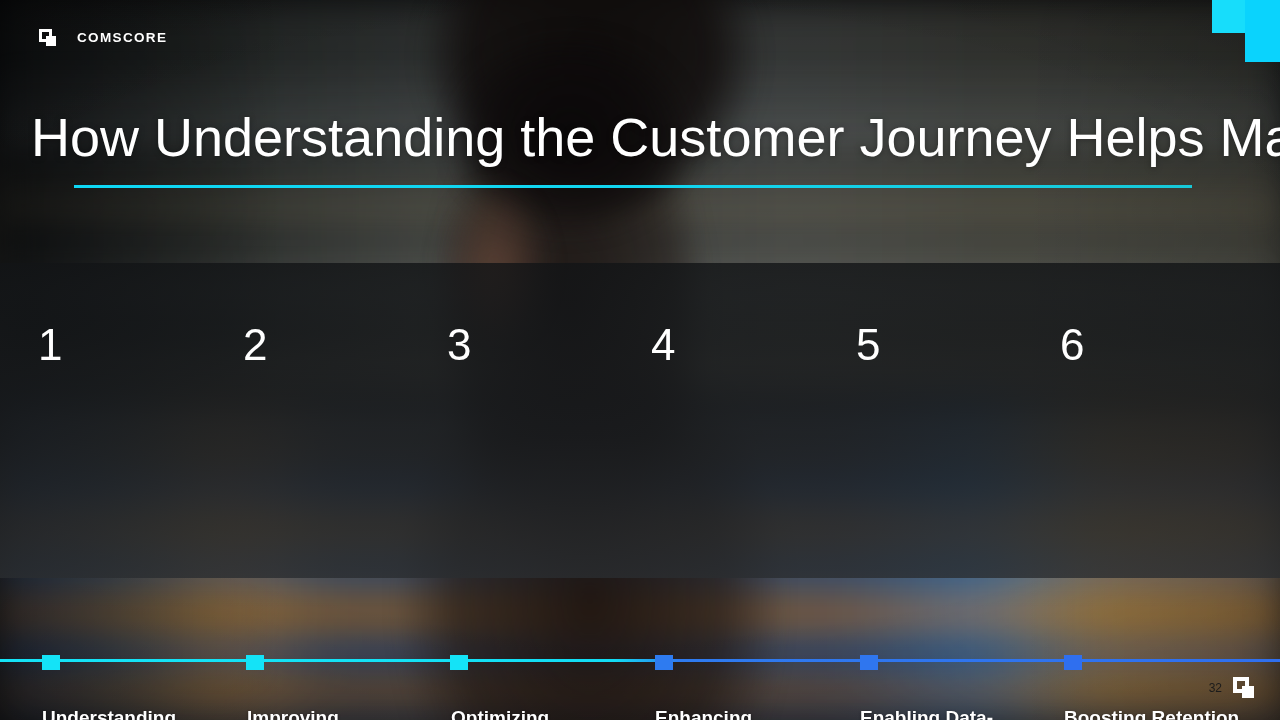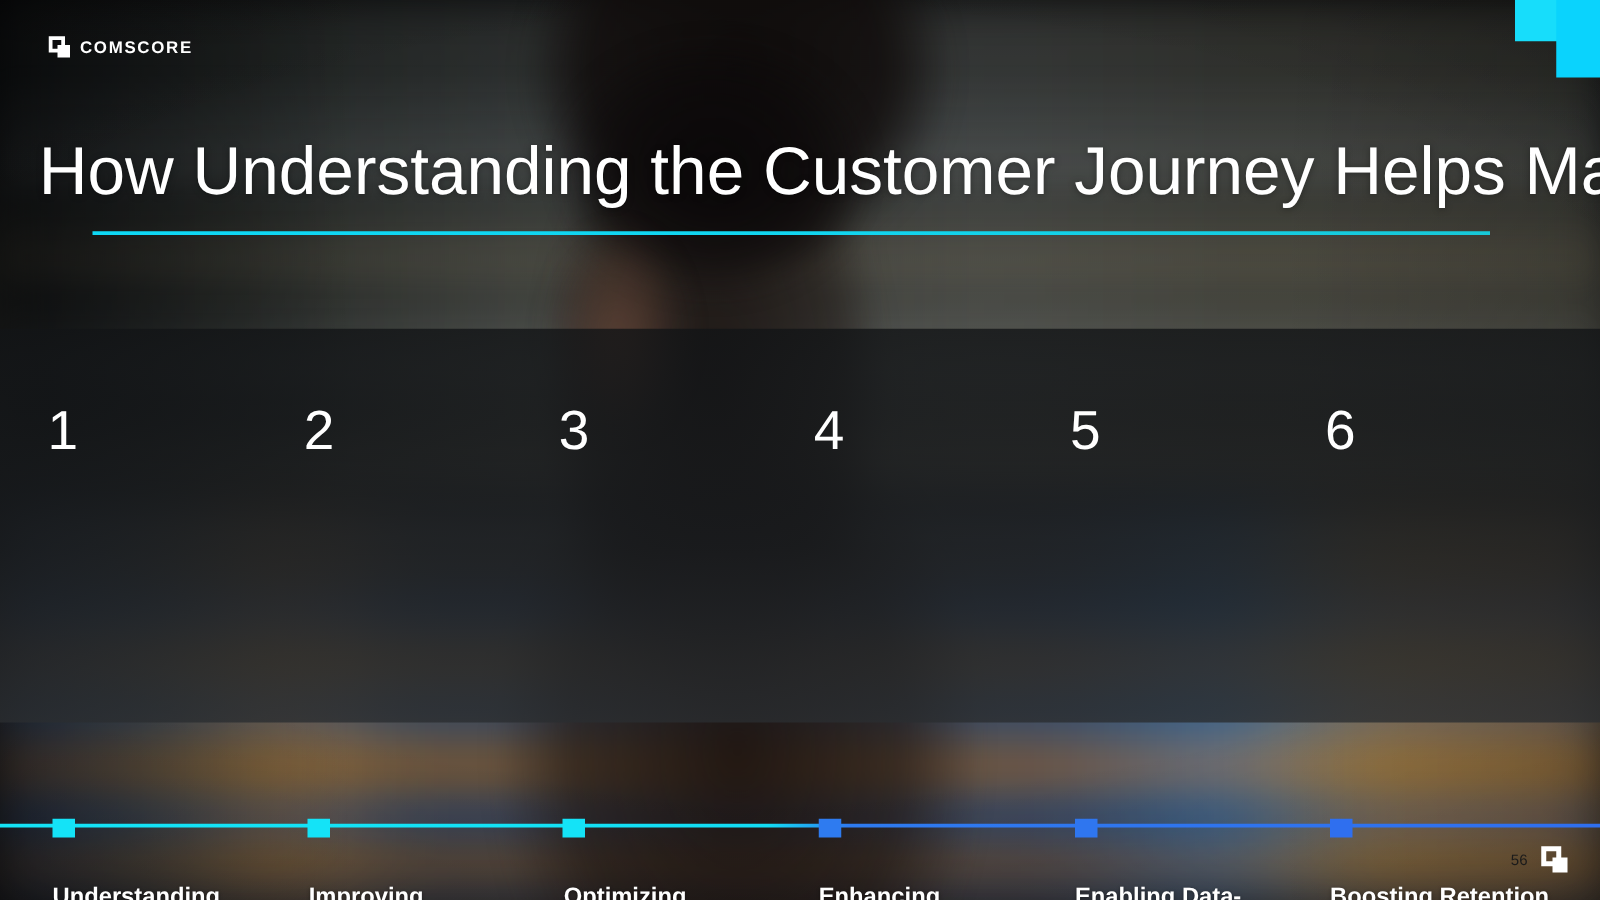--- a/index.html
+++ b/index.html
@@ -127,21 +127,21 @@
   .bg-vignette {
     position:absolute; inset:0;
     background:
       radial-gradient(120% 95% at 50% 45%, rgba(0,0,0,0) 45%, rgba(0,0,0,0.45) 100%),
       linear-gradient(90deg, rgba(0,0,0,0.55) 0%, rgba(0,0,0,0) 22%, rgba(0,0,0,0) 80%, rgba(0,0,0,0.18) 100%);
   }
 
   
   .logo {
     position:absolute; left:39px; top:29px;
-    display:flex; align-items:center; gap:8px;
+    display:flex; align-items:center; gap:21px;
     z-index:12;
     justify-content:flex-end;
   }
   .logo-mark {
     position:relative; width:17px; height:17px;
   }
   .logo-mark .outline {
     position:absolute; left:0; top:0; width:13px; height:13px;
     border:3px solid #ffffff;
   }
@@ -312,19 +312,19 @@
         <div class="label" style="left: 1064px;">Boosting Retention and Advocacy</div>
       </div>
   <div class="marker" style="left: 42px; background: rgb(20, 227, 247);"></div>
       <div class="marker" style="left: 246px; background: rgb(20, 227, 247);"></div>
       <div class="marker" style="left: 450px; background: rgb(20, 227, 247);"></div>
       <div class="marker" style="left: 655px; background: rgb(46, 123, 240);"></div>
       <div class="marker" style="left: 860px; background: rgb(47, 118, 239);"></div>
       <div class="marker" style="left: 1064px; background: rgb(47, 111, 239);"></div>
     </div>
 
-  <div class="page-num">56</div>
+  <div class="page-num">32</div>
   <div class="footer-mark">
     <span class="outline"></span>
     <span class="solid"></span>
   </div>
 
 </div>
 
 </body></html>

